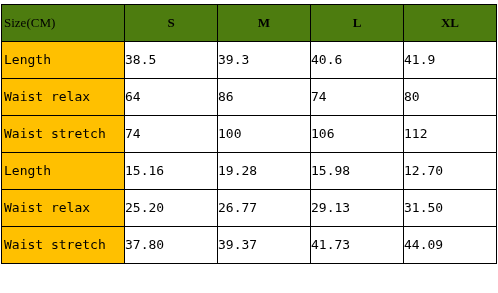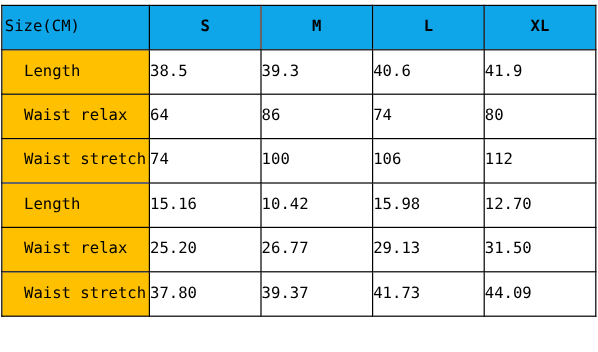--- a/index.html
+++ b/index.html
@@ -54,35 +54,36 @@
     line-height: 34px;
     color: #000000;
     letter-spacing: 0px;
     padding: 0;
     white-space: nowrap;
     overflow: hidden;
   }
 
   
   tr.header-row td {
-    background: #0ea5e9;
+    background: #4d7c0f;
     font-weight: bold;
     text-align: center;
+    font-family: Liberation Serif, serif;
   }
   tr.header-row td.row-label {
     text-align: left;
     padding-left: 2px;
     font-weight: normal;
   }
 
   
   tr.data-row td.row-label {
     background: #ffc000;
     text-align: left;
-    padding-left: 18px;
+    padding-left: 2px;
     font-weight: normal;
   }
   tr.data-row td.value-cell {
     background: #ffffff;
     text-align: left;
   }
 </style>
 </head>
 <body>
 
@@ -129,21 +130,21 @@
         <td class="value-cell">74</td>
         <td class="value-cell">100</td>
         <td class="value-cell">106</td>
         <td class="value-cell">112</td>
       </tr>
 
 
       <tr class="data-row">
         <td class="row-label">Length</td>
         <td class="value-cell">15.16</td>
-        <td class="value-cell">10.42</td>
+        <td class="value-cell">19.28</td>
         <td class="value-cell">15.98</td>
         <td class="value-cell">12.70</td>
       </tr>
 
       <tr class="data-row">
         <td class="row-label">Waist relax</td>
         <td class="value-cell">25.20</td>
         <td class="value-cell">26.77</td>
         <td class="value-cell">29.13</td>
         <td class="value-cell">31.50</td>

